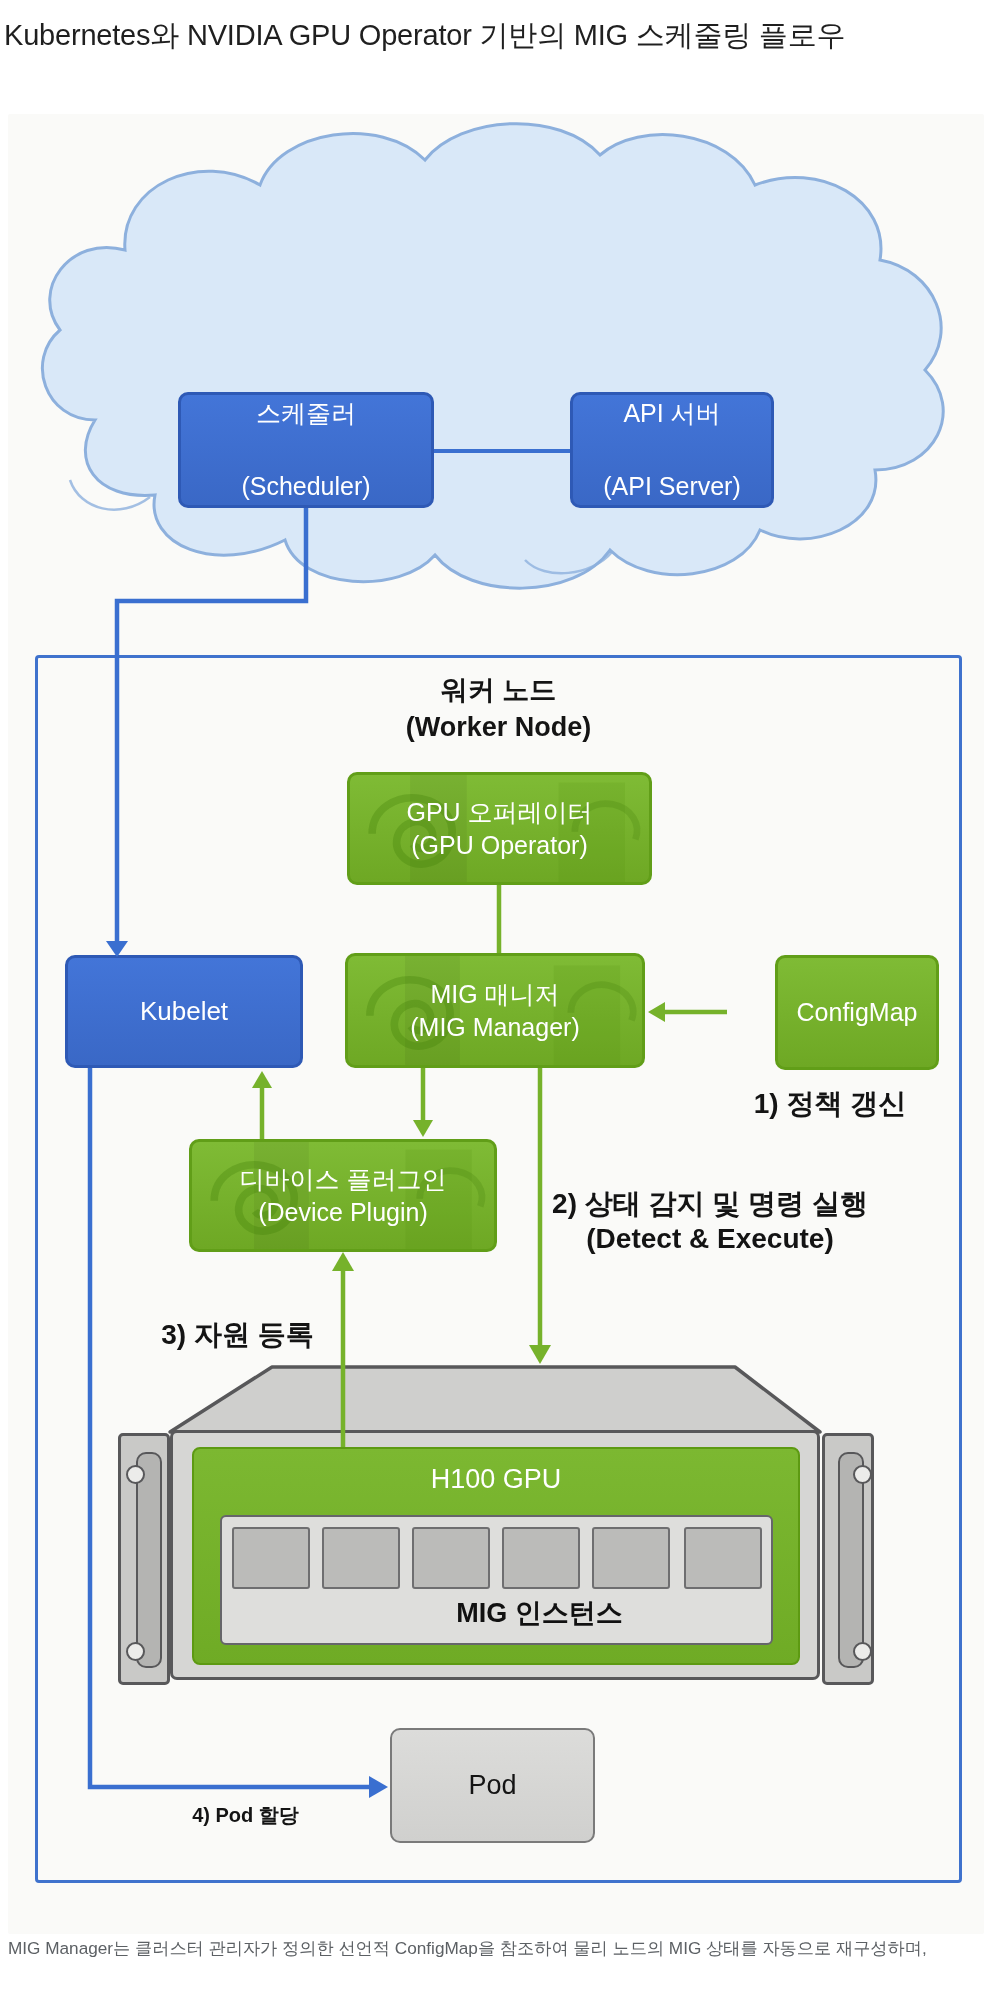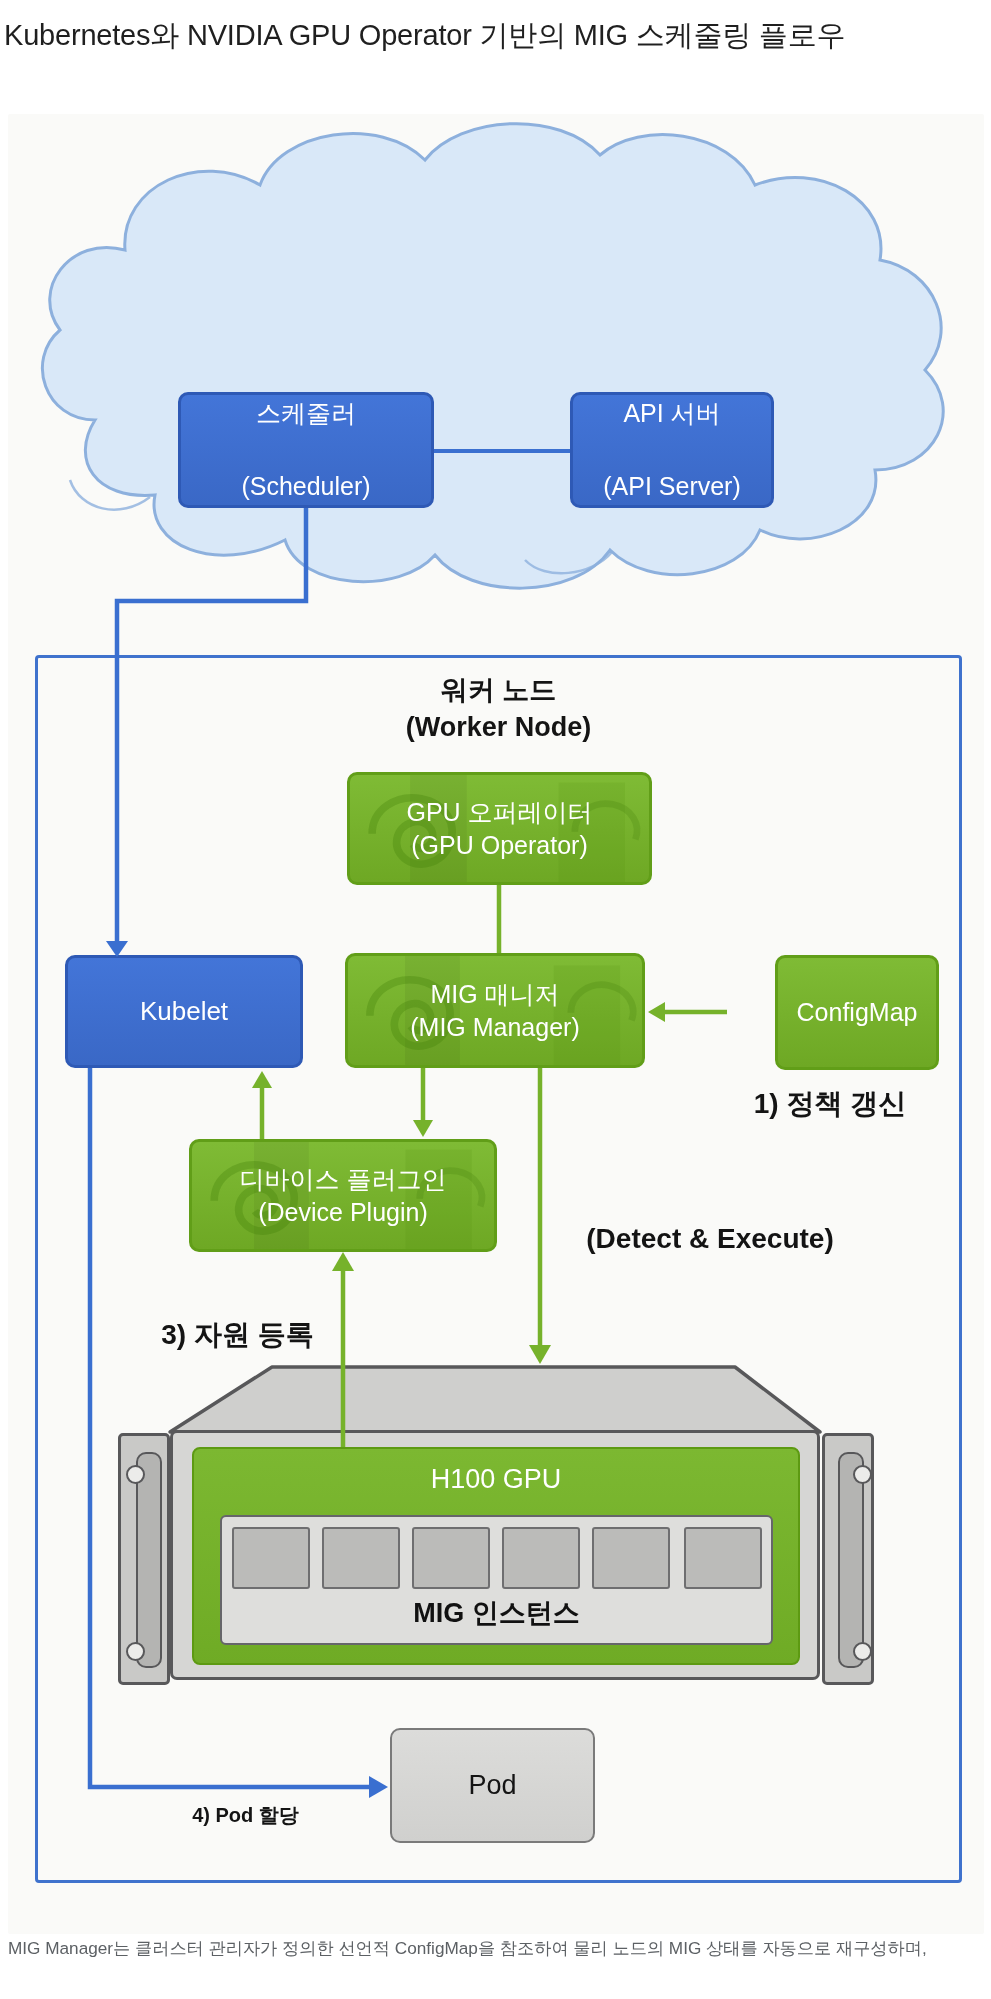--- a/index.html
+++ b/index.html
@@ -46,21 +46,21 @@
   #rack-ear-left .ear-slot{left:15px;}
   #rack-ear-right .ear-slot{left:13px;}
   .screw{position:absolute;width:15px;height:15px;border-radius:50%;background:#ececea;border:2.5px solid #58585a;}
   .screw.s-top{top:29px;} .screw.s-bot{top:206px;}
   #rack-ear-left .screw{left:5px;} #rack-ear-right .screw{left:28px;}
   #server-body{left:170px;top:1430px;width:650px;height:250px;background:#d6d6d4;border:3px solid #58585a;border-radius:7px;z-index:3;}
   #gpu-panel{left:192px;top:1447px;width:608px;height:218px;background:linear-gradient(180deg,#7cb831,#6fab25);border:2.5px solid #5d9a12;border-radius:8px;z-index:3;}
   #h100-label{left:192px;top:1464px;width:608px;text-align:center;color:#fff;font-size:27px;font-weight:500;z-index:4;}
   #mig-strip{left:220px;top:1515px;width:553px;height:130px;background:#dededc;border:2.5px solid #66666a;border-radius:6px;z-index:4;}
   .mig-slot{position:absolute;top:10px;width:78px;height:62px;background:#bbbbb9;border:2.5px solid #6e6e70;border-radius:3px;box-sizing:border-box;}
-  #mig-label{left:220px;top:1595px;width:553px;text-align:center;color:#111;font-size:27px;font-weight:600;z-index:5;}
+  #mig-label{left:220px;top:1595px;width:553px;text-align:center;color:#111;font-size:27px;font-weight:600;z-index:5;padding-left:43px;}
   
   #box-pod{left:390px;top:1728px;width:205px;height:115px;background:linear-gradient(180deg,#dcdcda,#d0d0ce);
            border:2.5px solid #7a7a7a;border-radius:10px;display:flex;align-items:center;justify-content:center;
            font-size:27px;color:#141414;font-weight:500;z-index:3;box-sizing:border-box;}
   
   #caption{left:8px;top:1936px;width:978px;font-size:17.2px;line-height:25.5px;color:#5c6064;font-weight:400;}
   #caption span{display:block;}
 </style>
 </head>
 <body>
@@ -148,21 +148,21 @@
     <rect x="220" y="8" width="70" height="105" fill="#4e8a0e" opacity="0.15"></rect>
     <path d="M18 62 C18 36 44 20 70 25 C96 30 108 52 100 73 C92 94 66 100 52 88 C38 76 43 55 60 50 C74 46 86 58 81 70 C77 79 66 80 61 73" fill="none" stroke="#3f7d08" stroke-width="8" opacity="0.30"></path>
     <path d="M235 60 C235 40 255 27 275 31 C295 35 305 52 299 68" fill="none" stroke="#3f7d08" stroke-width="7" opacity="0.22"></path>
   </svg>
   <span>디바이스 플러그인</span>
   <span>(Device Plugin)</span>
 </div>
 
 <div class="klabel" id="label-step1">1) 정책 갱신</div>
 <div class="klabel" id="label-step2">
-  <br>
+  <span>2) 상태 감지 및 명령 실행</span><br>
   <span>(Detect &amp; Execute)</span>
 </div>
 <div class="klabel" id="label-step3">3) 자원 등록</div>
 <div class="klabel" id="label-step4">4) Pod 할당</div>
 
 <div class="server-part" id="rack-ear-left">
   <div class="ear-slot"></div>
   <div class="screw s-top"></div>
   <div class="screw s-bot"></div>
 </div>

